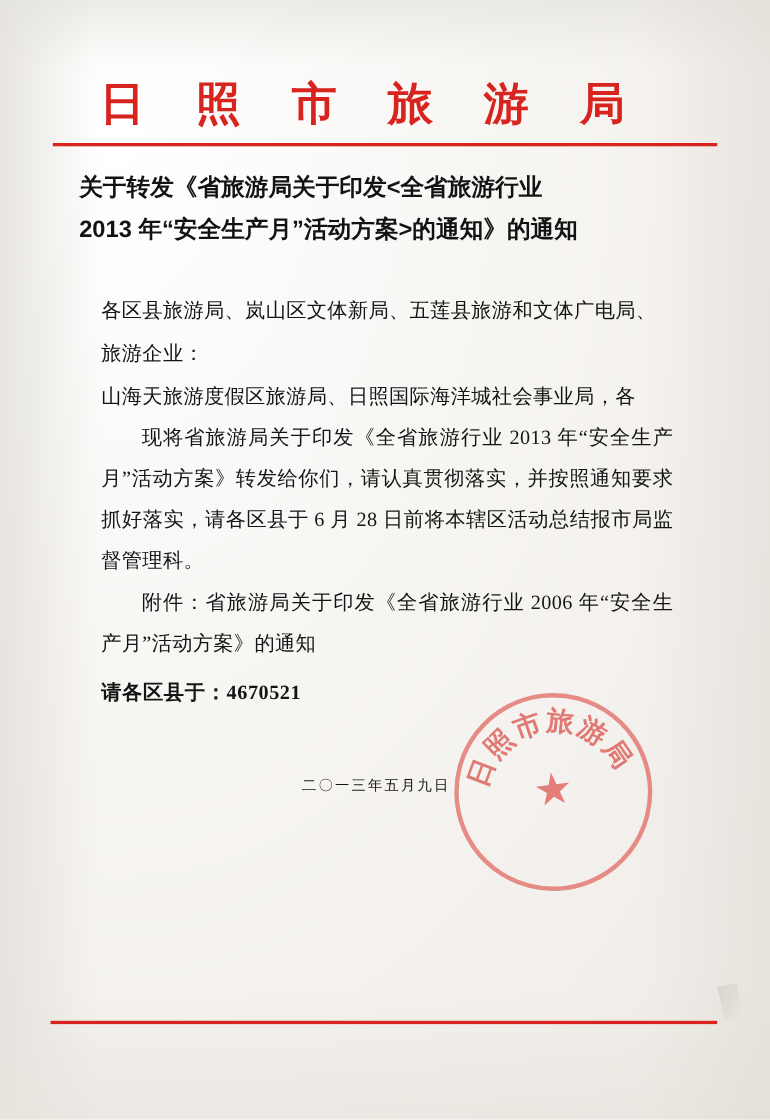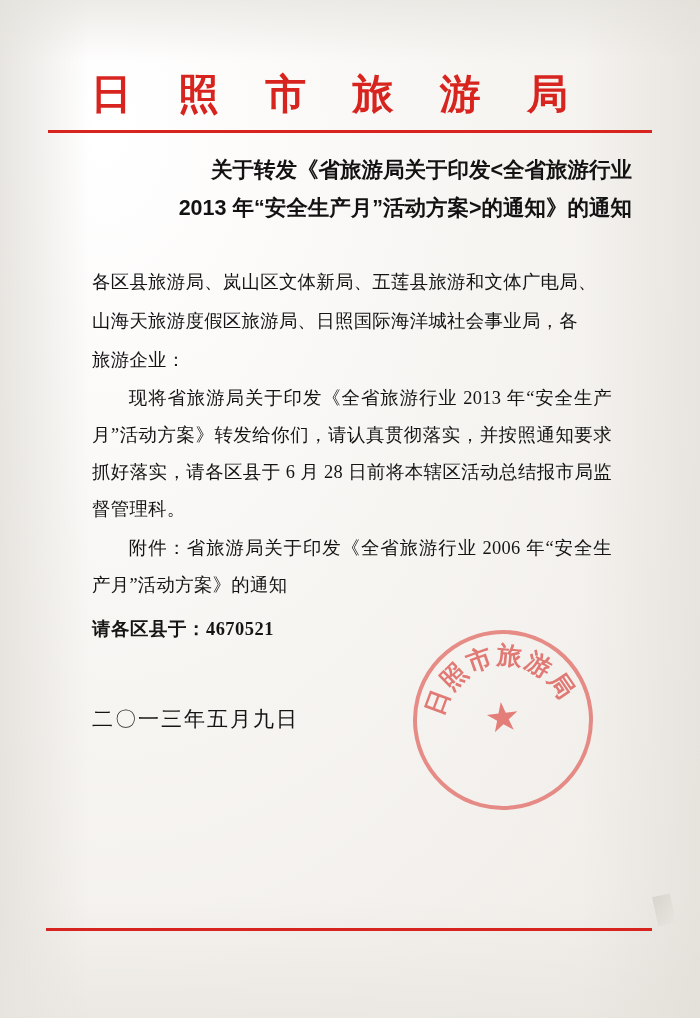--- a/index.html
+++ b/index.html
@@ -94,21 +94,21 @@
     height: 3px;
     background: #d8241f;
   }
 
   
   .doc-title {
     position: absolute;
     top: 152px;
     left: 72px;
     width: 560px;
-    text-align: right;
+    text-align: left;
     font-family: "Liberation Sans", sans-serif;
     font-weight: bold;
     font-size: 21.5px;
     line-height: 1.75;
     color: #121212;
   }
 
   
   .body-block {
     position: absolute;
@@ -138,24 +138,24 @@
     letter-spacing: 0.5px;
   }
   .gap-sm { height: 6px; }
 
   
   .date-line {
     position: absolute;
     top: 705px;
     left: 92px;
     width: 500px;
-    text-align: left;
+    text-align: center;
     padding-right: 20px;
     font-family: "Liberation Serif", "DejaVu Serif", serif;
-    font-size: 21px;
+    font-size: 13px;
     letter-spacing: 2px;
     color: #141414;
   }
 
   
   .seal {
     position: absolute;
     left: 413px;
     top: 630px;
     width: 172px;
@@ -226,22 +226,22 @@
 
   <div class="rule-top"></div>
 
   <div class="doc-title">
     <div>关于转发《省旅游局关于印发&lt;全省旅游行业</div>
     <div>2013 年“安全生产月”活动方案&gt;的通知》的通知</div>
   </div>
 
   <div class="body-block">
     <p>各区县旅游局、岚山区文体新局、五莲县旅游和文体广电局、</p>
+    <p>旅游企业：</p>
     <p>山海天旅游度假区旅游局、日照国际海洋城社会事业局，各</p>
-    <p>旅游企业：</p>
     <p class="p-indent">现将省旅游局关于印发《全省旅游行业 2013 年“安全生产月”活动方案》转发给你们，请认真贯彻落实，并按照通知要求抓好落实，请各区县于 6 月 28 日前将本辖区活动总结报市局监督管理科。</p>
     <p class="p-indent">附件：省旅游局关于印发《全省旅游行业 2006 年“安全生产月”活动方案》的通知</p>
     <div class="gap-sm"></div>
     <p class="contact-line">
       <span>请各区县于：</span><span class="mono-val">4670521</span>
     </p>
   </div>
 
   <div class="date-line">二〇一三年五月九日</div>
 

